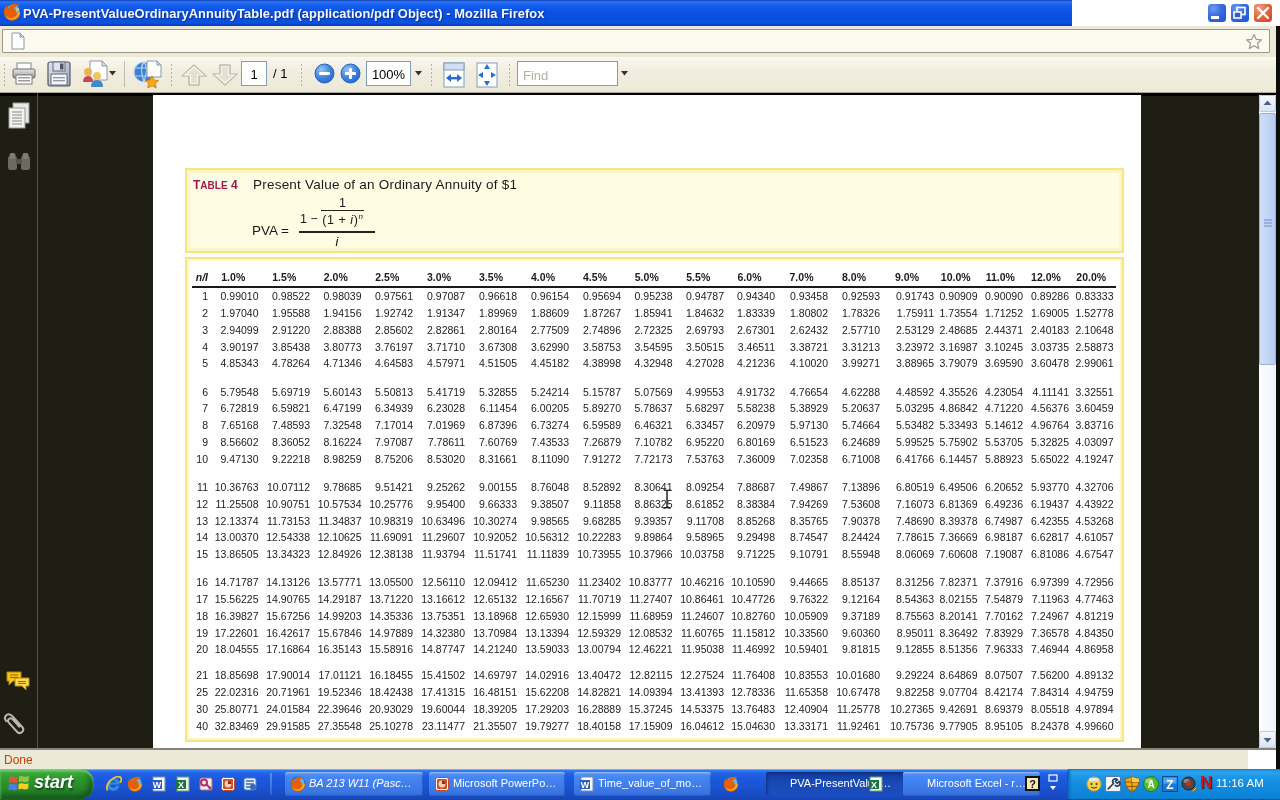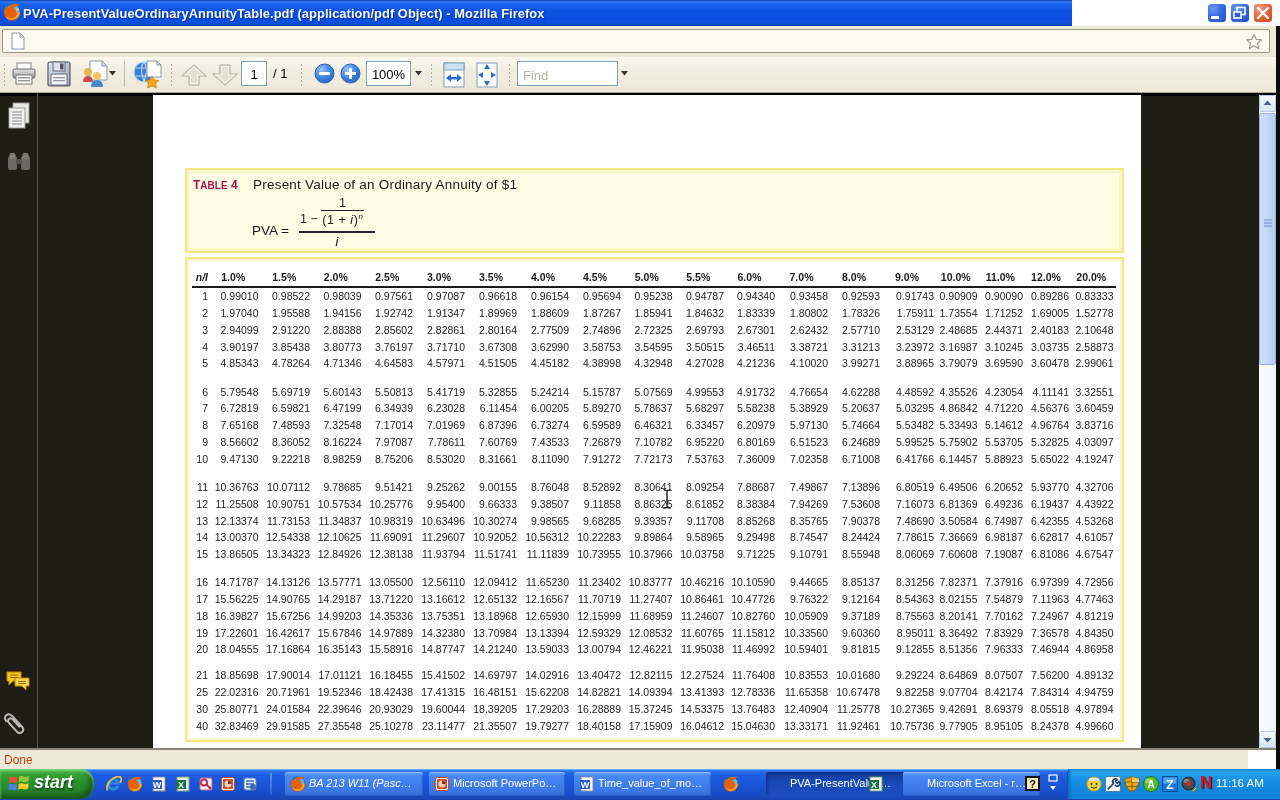--- a/index.html
+++ b/index.html
@@ -551,21 +551,21 @@
             <td>10.63496</td>
             <td>10.30274</td>
             <td>9.98565</td>
             <td>9.68285</td>
             <td>9.39357</td>
             <td>9.11708</td>
             <td>8.85268</td>
             <td>8.35765</td>
             <td>7.90378</td>
             <td>7.48690</td>
-            <td>3.50584</td>
+            <td>8.39378</td>
             <td>6.74987</td>
             <td>6.42355</td>
             <td>4.53268</td>
           </tr>
 <tr class="dr">
             <td class="nn">14</td>
             <td>13.00370</td>
             <td>12.54338</td>
             <td>12.10625</td>
             <td>11.69091</td>

